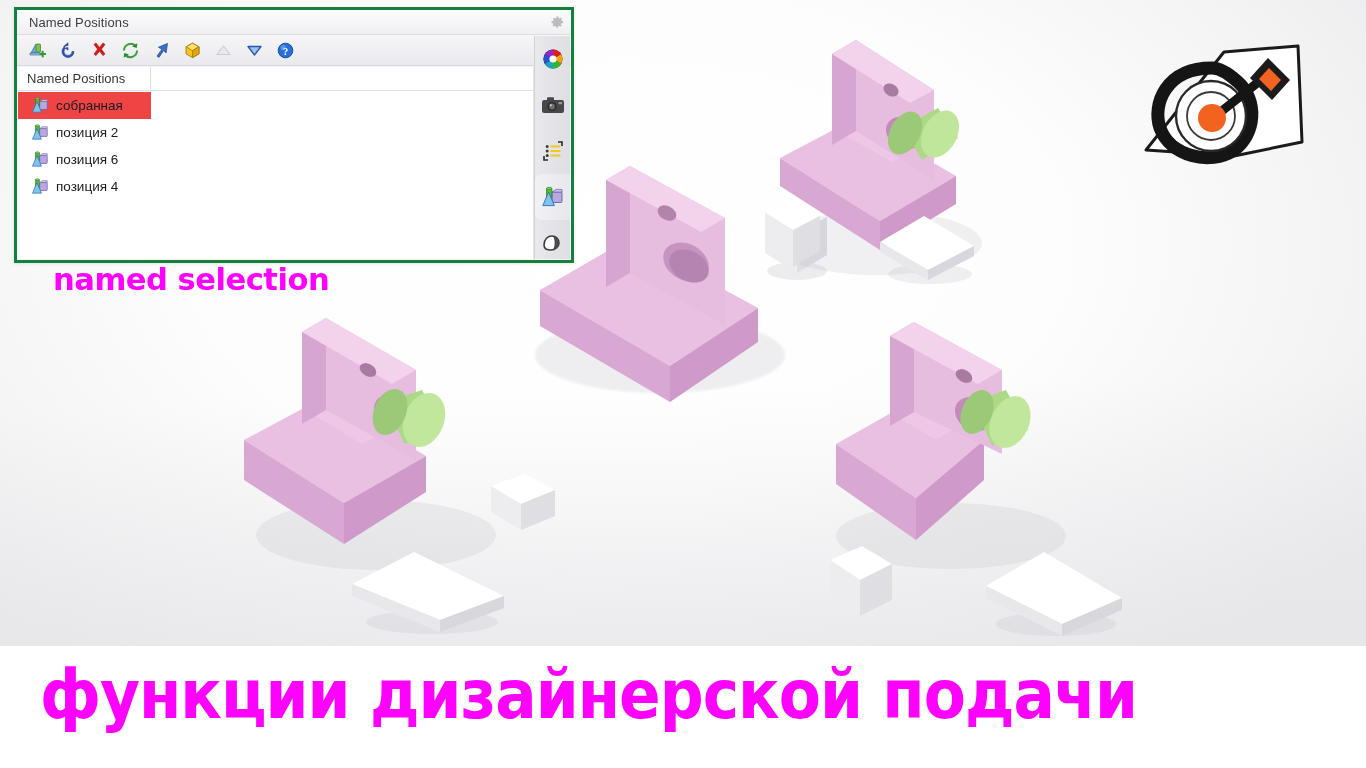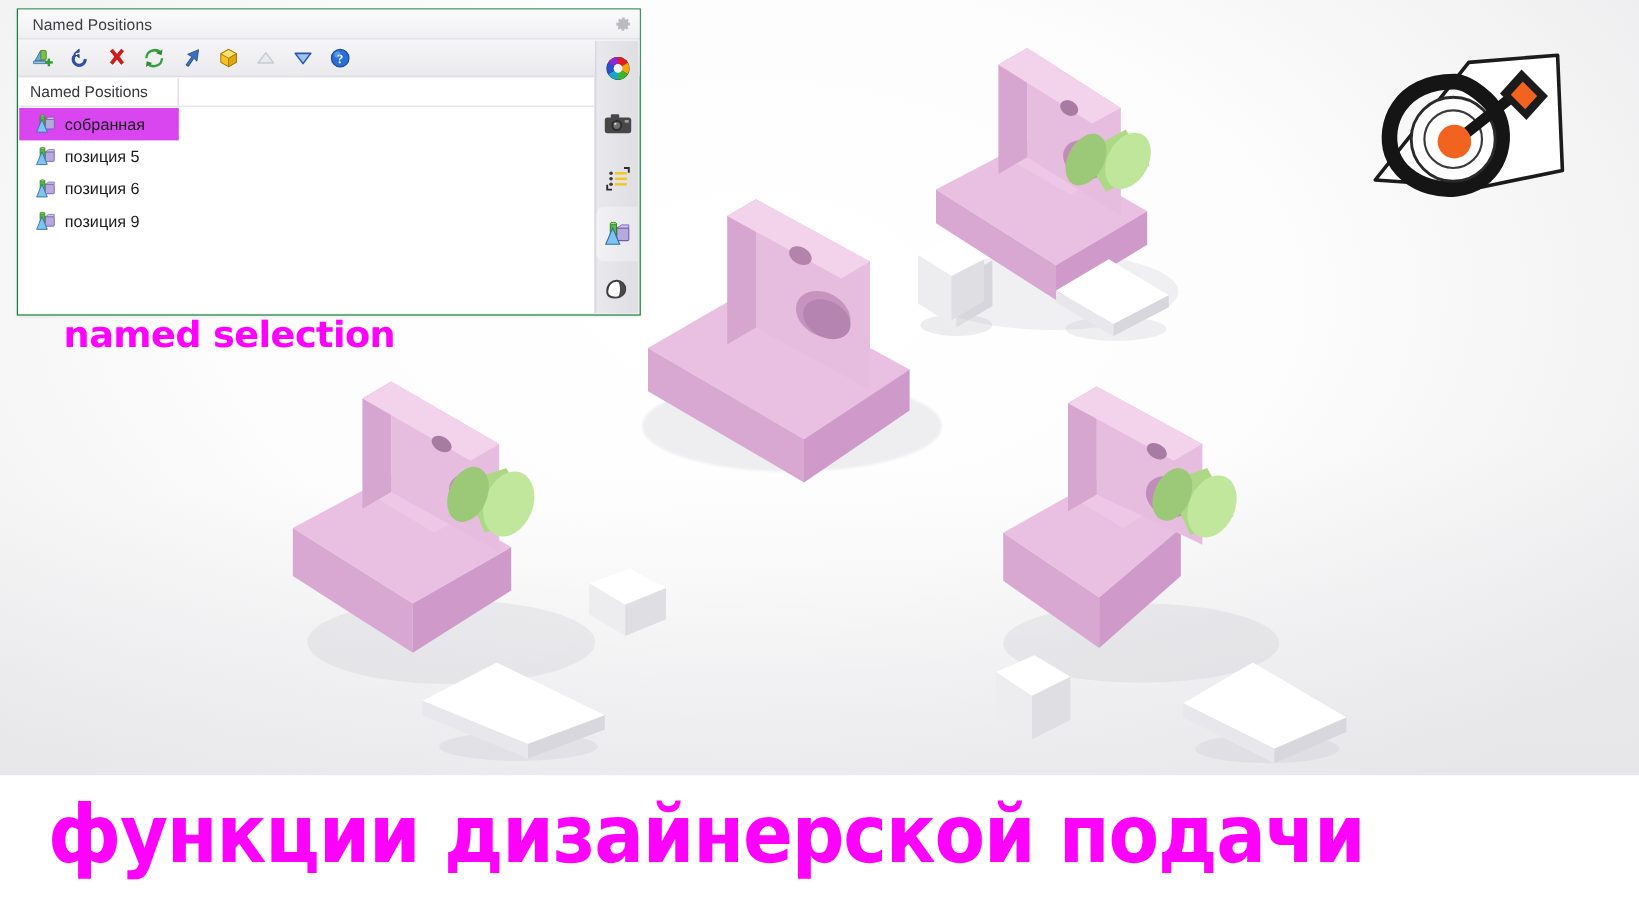--- a/index.html
+++ b/index.html
@@ -21,23 +21,23 @@
     position:absolute;left:0;top:0;width:100%;height:100%;
     background:linear-gradient(178deg, rgba(255,255,255,0) 60%, rgba(226,226,230,.55) 100%);
     pointer-events:none;
   }
 
   
   .asm{position:absolute;transform-origin:50% 50%;}
 
   
   #panel{
-    position:absolute;left:14px;top:7px;width:520px;height:256px;
+    position:absolute;left:14px;top:7px;width:560px;height:256px;
     background:#f4f4f6;
-    border:1px solid #15803d;
+    border:3px solid #15803d;
     box-shadow:0 1px 3px rgba(0,0,0,.10);
     box-sizing:border-box;
   }
   #panel-title{
     height:25px;background:linear-gradient(#fbfbfc,#f0f0f3);
     border-bottom:1px solid #dddde2;
     display:flex;align-items:center;
     padding:0 6px 0 12px;box-sizing:border-box;
   }
   #panel-title .ttl{
@@ -68,21 +68,21 @@
   #list-header .col1{
     width:133px;display:flex;align-items:center;padding-left:9px;
     font-size:13px;color:#35353a;border-right:1px solid #dcdce1;box-sizing:border-box;
   }
   #list-header .col2{flex:1;}
   #list-rows{padding-top:1px;}
   .row{
     height:27px;display:flex;align-items:center;padding-left:13px;
     font-size:13.5px;color:#1b1b1f;cursor:pointer;box-sizing:border-box;
   }
-  .row.selected{background:#d946ef;width:133px;}
+  .row.selected{background:#ef4444;width:133px;}
   .row .lbl{margin-left:6px;}
   .posicon{width:19px;height:19px;flex:none;}
 
   
   #side-tabs{
     position:absolute;right:1px;top:26px;bottom:1px;width:36px;
     background:linear-gradient(90deg,#e9e9ed,#dedee3);
     border-left:1px solid #d2d2d8;box-sizing:border-box;
   }
   .stab{
@@ -360,41 +360,41 @@
           <span class="lbl">собранная</span>
         </div>
         <div class="row">
           <svg class="posicon" viewBox="0 0 24 24">
             <rect x="11" y="7" width="9.5" height="10" rx="1" fill="#b7a8e0" stroke="#6f5ca8" stroke-width=".9"></rect>
             <polygon points="11,7 14.6,4.6 20.5,4.6 20.5,7" fill="#cfc3ef" stroke="#6f5ca8" stroke-width=".7"></polygon>
             <rect x="5.6" y="3" width="5" height="10.6" rx=".8" fill="#56bb3e" stroke="#2f7a22" stroke-width=".8"></rect>
             <ellipse cx="8.1" cy="3.3" rx="2.5" ry="1" fill="#8ddd6f" stroke="#2f7a22" stroke-width=".6"></ellipse>
             <path d="M7.5 7 L13.2 20.4 H1.9 Z" fill="#7fc3ef" stroke="#2f6fa8" stroke-width=".9"></path>
           </svg>
-          <span class="lbl">позиция 5</span>
+          <span class="lbl">позиция 2</span>
         </div>
         <div class="row">
           <svg class="posicon" viewBox="0 0 24 24">
             <rect x="11" y="7" width="9.5" height="10" rx="1" fill="#b7a8e0" stroke="#6f5ca8" stroke-width=".9"></rect>
             <polygon points="11,7 14.6,4.6 20.5,4.6 20.5,7" fill="#cfc3ef" stroke="#6f5ca8" stroke-width=".7"></polygon>
             <rect x="5.6" y="3" width="5" height="10.6" rx=".8" fill="#56bb3e" stroke="#2f7a22" stroke-width=".8"></rect>
             <ellipse cx="8.1" cy="3.3" rx="2.5" ry="1" fill="#8ddd6f" stroke="#2f7a22" stroke-width=".6"></ellipse>
             <path d="M7.5 7 L13.2 20.4 H1.9 Z" fill="#7fc3ef" stroke="#2f6fa8" stroke-width=".9"></path>
           </svg>
           <span class="lbl">позиция 6</span>
         </div>
         <div class="row">
           <svg class="posicon" viewBox="0 0 24 24">
             <rect x="11" y="7" width="9.5" height="10" rx="1" fill="#b7a8e0" stroke="#6f5ca8" stroke-width=".9"></rect>
             <polygon points="11,7 14.6,4.6 20.5,4.6 20.5,7" fill="#cfc3ef" stroke="#6f5ca8" stroke-width=".7"></polygon>
             <rect x="5.6" y="3" width="5" height="10.6" rx=".8" fill="#56bb3e" stroke="#2f7a22" stroke-width=".8"></rect>
             <ellipse cx="8.1" cy="3.3" rx="2.5" ry="1" fill="#8ddd6f" stroke="#2f7a22" stroke-width=".6"></ellipse>
             <path d="M7.5 7 L13.2 20.4 H1.9 Z" fill="#7fc3ef" stroke="#2f6fa8" stroke-width=".9"></path>
           </svg>
-          <span class="lbl">позиция 9</span>
+          <span class="lbl">позиция 4</span>
         </div>
       </div>
   </div>
 
   <div id="side-tabs">
 
     <div class="stab">
       <svg width="22" height="22" viewBox="0 0 22 22">
         <circle cx="11" cy="11" r="9.6" fill="#2c2c2c"></circle>
         <g>

